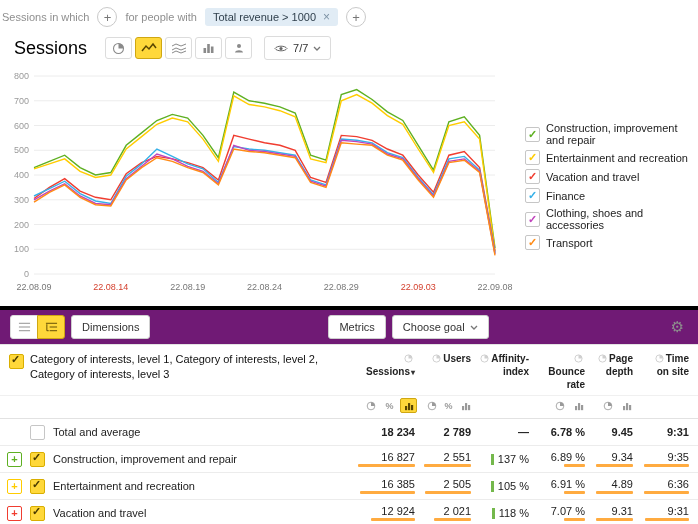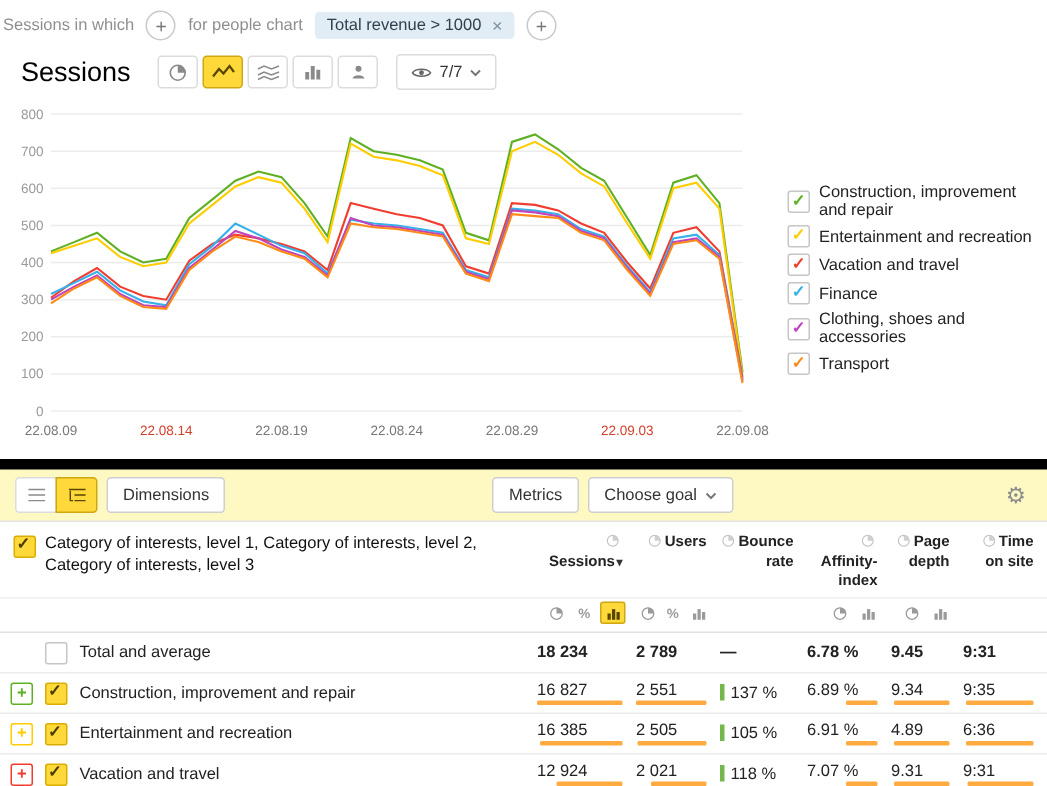--- a/index.html
+++ b/index.html
@@ -32,22 +32,22 @@
   svg.chart{width:505px;height:232px;overflow:visible;flex:none}
   .yt{font-size:9px;fill:#9a9a9a}
   .xt{font-size:9px;fill:#777}
   .xt.red{fill:#d4402e}
   .legend{flex:1;padding:56px 0 0 16px}
   .lg-item{display:flex;align-items:center;gap:6px;margin-bottom:4px;font-size:11px;color:#222;cursor:pointer}
   .lg-cb{width:13px;height:13px;border:1px solid #c6c6c6;border-radius:2px;background:#fff;
          font-size:11px;line-height:12px;text-align:center;font-weight:700;flex:none}
 
   
-  .ttoolbar{display:flex;align-items:center;gap:6px;padding:5px 10px;background:#fef9c3;
-            border-top:7px solid #000000;border-bottom:1px solid #e3e3e3;margin-top:8px}
+  .ttoolbar{display:flex;align-items:center;gap:6px;padding:5px 10px;background:#701a75;
+            border-top:4px solid #000000;border-bottom:1px solid #e3e3e3;margin-top:8px}
   .vg{display:flex}
   .vg .ctbtn{width:28px;height:24px;border-radius:0}
   .vg .ctbtn:first-child{border-radius:3px 0 0 3px}
   .vg .ctbtn:last-child{border-radius:0 3px 3px 0;margin-left:-1px}
   .toolbtn{height:24px;border:1px solid #cfcfcf;background:#fff;border-radius:3px;
            padding:0 10px;font-size:11px;color:#333;display:inline-flex;align-items:center;gap:5px}
   .mid{margin-left:auto;display:flex;gap:6px}
   .gearbtn{margin-left:auto;border:none;background:none;color:#8d8d8d;font-size:15px;padding:0 4px}
 
   
@@ -69,33 +69,33 @@
 
   .drow{height:26px;border-bottom:1px solid #ececec}
   .cell{height:100%;display:flex;align-items:center}
   .lab{gap:8px;font-size:11px;color:#222;overflow:hidden;white-space:nowrap}
   .cb{width:13px;height:13px;border:1px solid #c6c6c6;border-radius:2px;background:#fff;
       position:relative;flex:none;display:inline-block;cursor:pointer}
   .cb.on{background:#ffd83a;border-color:#d9ae00}
   .cb.on::after{content:"✓";position:absolute;top:-2px;left:1px;font-size:11px;color:#4a3b00;font-weight:700}
   .exp{width:15px;height:15px;border:1px solid;border-radius:2px;background:#fff;
        font-size:11px;line-height:12px;text-align:center;padding:0;margin-left:7px;font-weight:700}
-  .c-num{padding-right:9px;font-size:11px;color:#222;white-space:nowrap}
+  .c-num{text-align:right;padding-right:9px;font-size:11px;color:#222;white-space:nowrap}
   .total .c-num{font-weight:700}
   .vw{display:block}
   .hbar{height:3px;background:#ffab40;border-radius:1px;margin:1px 0 0 auto}
   .gbar{display:inline-block;width:3px;height:11px;background:#74b84c;margin-right:4px;vertical-align:-2px}
 </style>
 </head>
 <body>
 
 <div class="segbar">
   <span class="seg-label">Sessions in which</span>
   <button class="addbtn">+</button>
-  <span class="seg-label">for people chart</span>
+  <span class="seg-label">for people with</span>
   <span class="tag">
     <span>Total revenue &gt; 1000</span>
     <span class="tagx">×</span>
   </span>
   <button class="addbtn">+</button>
 </div>
 
 <div class="chart-head">
   <h1>Sessions</h1>
 
@@ -246,25 +246,25 @@
           <circle cx="6" cy="6" r="4.8" fill="none" stroke="#c2c2c2"></circle>
           <path d="M6 6V1.2A4.8 4.8 0 0 1 10.8 6Z" fill="#cfcfcf"></path>
         </svg><span>Sessions</span><span class="sarrow">▾</span></div>
       <div class="chead"><svg class="hi" viewBox="0 0 12 12">
           <circle cx="6" cy="6" r="4.8" fill="none" stroke="#c2c2c2"></circle>
           <path d="M6 6V1.2A4.8 4.8 0 0 1 10.8 6Z" fill="#cfcfcf"></path>
         </svg><span>Users</span></div>
       <div class="chead"><svg class="hi" viewBox="0 0 12 12">
           <circle cx="6" cy="6" r="4.8" fill="none" stroke="#c2c2c2"></circle>
           <path d="M6 6V1.2A4.8 4.8 0 0 1 10.8 6Z" fill="#cfcfcf"></path>
+        </svg><span>Affinity-index</span></div>
+      <div class="chead"><svg class="hi" viewBox="0 0 12 12">
+          <circle cx="6" cy="6" r="4.8" fill="none" stroke="#c2c2c2"></circle>
+          <path d="M6 6V1.2A4.8 4.8 0 0 1 10.8 6Z" fill="#cfcfcf"></path>
         </svg><span>Bounce rate</span></div>
-      <div class="chead"><svg class="hi" viewBox="0 0 12 12">
-          <circle cx="6" cy="6" r="4.8" fill="none" stroke="#c2c2c2"></circle>
-          <path d="M6 6V1.2A4.8 4.8 0 0 1 10.8 6Z" fill="#cfcfcf"></path>
-        </svg><span>Affinity-index</span></div>
       <div class="chead"><svg class="hi" viewBox="0 0 12 12">
           <circle cx="6" cy="6" r="4.8" fill="none" stroke="#c2c2c2"></circle>
           <path d="M6 6V1.2A4.8 4.8 0 0 1 10.8 6Z" fill="#cfcfcf"></path>
         </svg><span>Page depth</span></div>
       <div class="chead"><svg class="hi" viewBox="0 0 12 12">
           <circle cx="6" cy="6" r="4.8" fill="none" stroke="#c2c2c2"></circle>
           <path d="M6 6V1.2A4.8 4.8 0 0 1 10.8 6Z" fill="#cfcfcf"></path>
         </svg><span>Time on site</span></div>
     </div>
   <div class="trow tglrow" id="tglrow">

